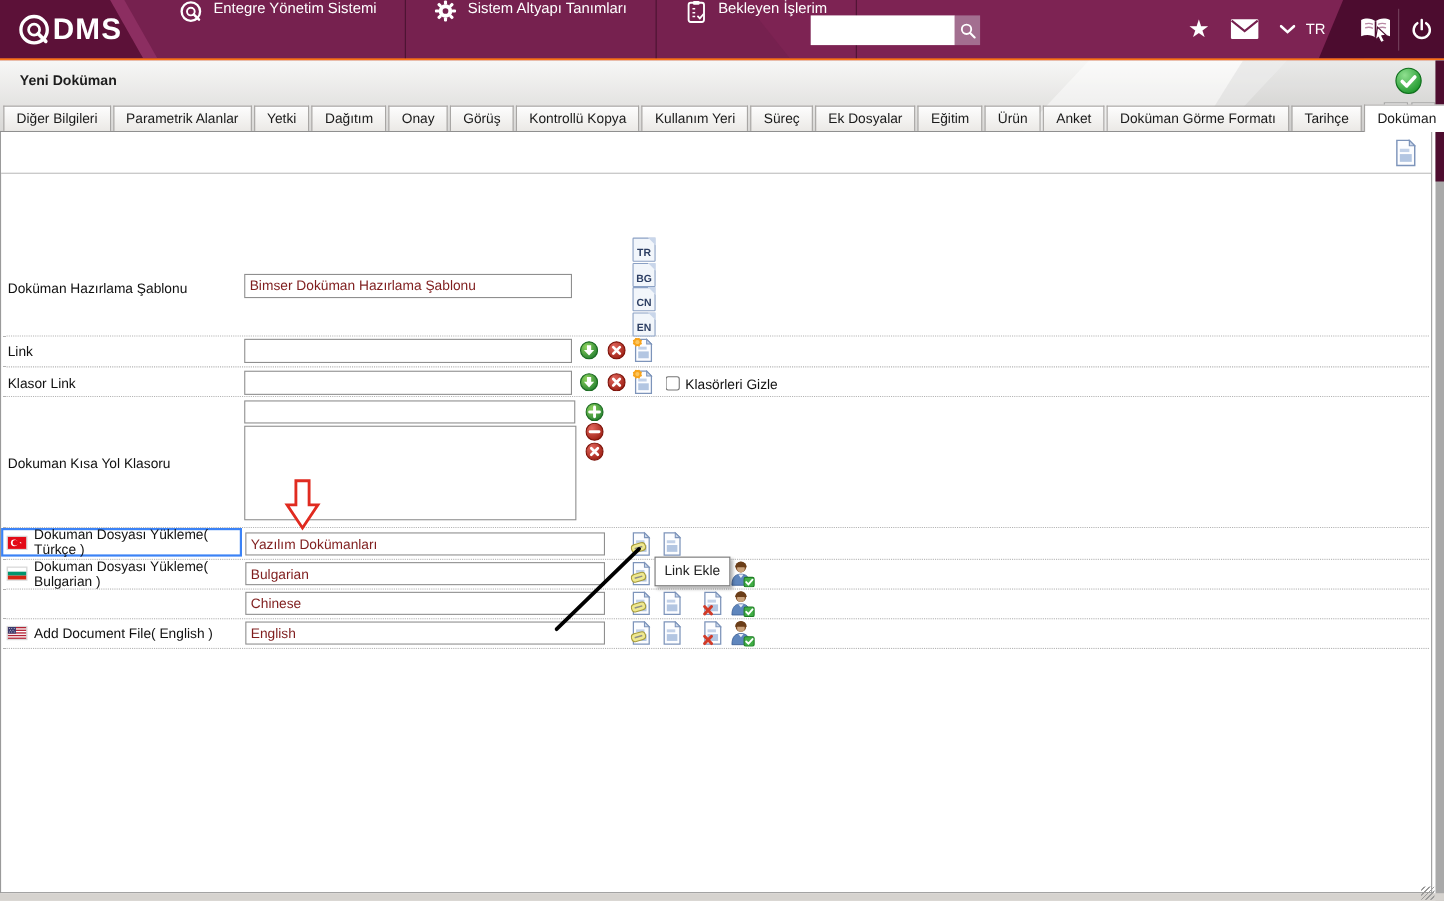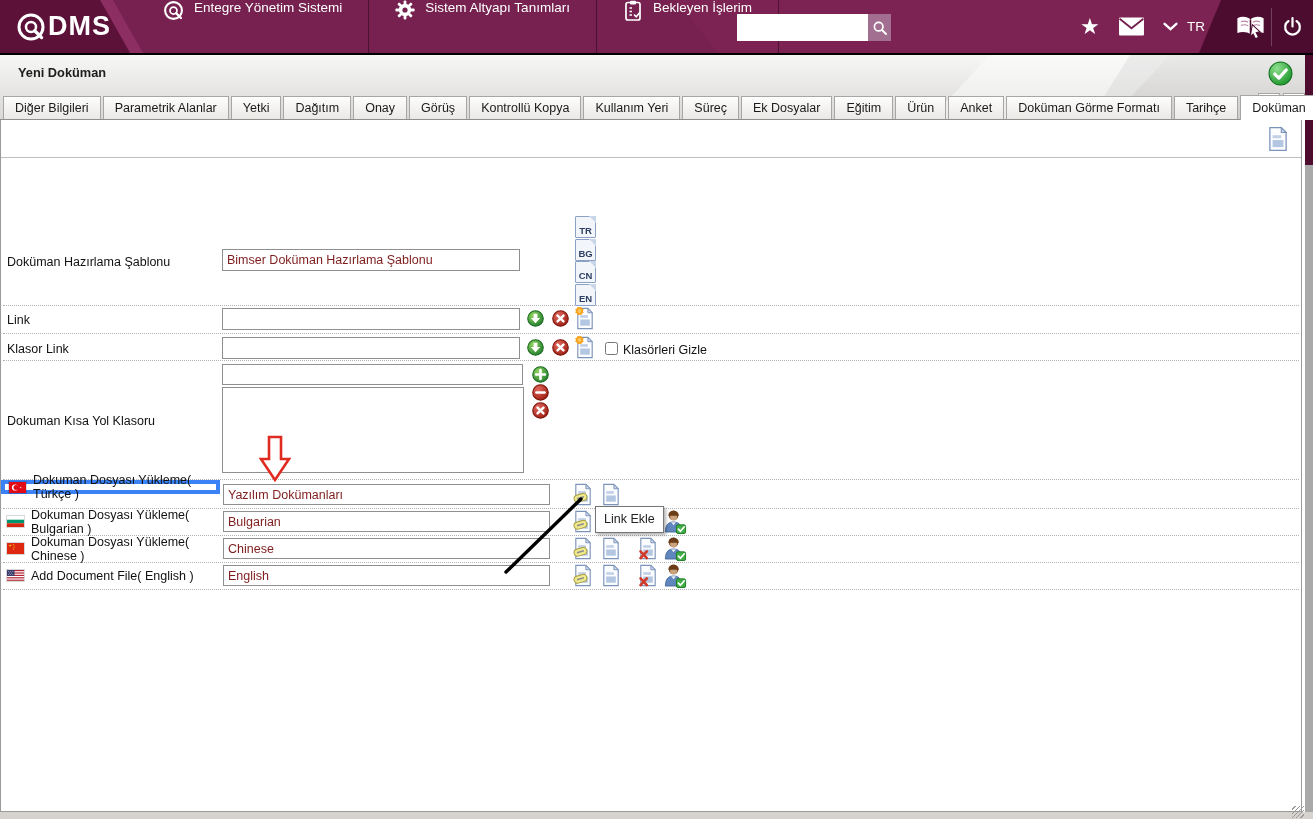--- a/index.html
+++ b/index.html
@@ -3,21 +3,21 @@
 <meta charset="utf-8">
 <style>
   * { margin:0; padding:0; box-sizing:border-box; }
   html,body { width:1313px; height:819px; overflow:hidden; background:#e8e8e8;
               font-family:"Liberation Sans", sans-serif; }
   #app { position:relative; width:1313px; height:819px; background:#fff; overflow:hidden; }
   .abs { position:absolute; }
 
   
   .header { position:absolute; left:0; top:0; width:1313px; height:55px;
-            background:#76214f; border-bottom:2px solid #000000; }
+            background:#76214f; border-bottom:2px solid #f97316; }
   .hdr-logo-block { position:absolute; left:0; top:0; width:132px; height:100%;
             background:#5c1138; clip-path:polygon(0 0,100px 0,130px 100%,0 100%); }
   .hdr-logo-accent { position:absolute; left:0; top:0; width:150px; height:100%;
             background:#8c2e61; clip-path:polygon(100px 0,113px 0,143px 100%,130px 100%); }
   .hdr-search-region { position:absolute; left:600px; top:0; width:640px; height:100%;
             background:#7d2353; clip-path:polygon(76px 0,100% 0,100% 100%,118px 100%); }
   .hdr-dark-region { position:absolute; right:0; top:0; width:120px; height:100%;
             background:#4c0c2f; clip-path:polygon(28px 0,100% 0,100% 100%,6px 100%); }
   .logo { position:absolute; left:16px; top:11px; display:flex; align-items:center; gap:2px; }
   .logo-text { color:#fff; font-size:27px; font-weight:bold; letter-spacing:1px; }
@@ -84,21 +84,21 @@
              border-style:solid; border-width:0 7px 7px 0; border-color:transparent #fff transparent transparent; }
   .langdoc::after { content:""; position:absolute; right:-1px; top:-1px; width:0; height:0;
              border-style:solid; border-width:7px 0 0 7px; border-color:#c9d6ea transparent transparent transparent; }
   .langdoc span { font-size:9.5px; font-weight:bold; color:#2c3e63; line-height:13px; }
 
   .chk { position:absolute; width:13px; height:13px; border:1px solid #8a8a8a; background:#fff; cursor:pointer; }
   .chk-label { position:absolute; font-size:12.5px; color:#111; }
 
   .filerow-label { position:absolute; left:0; width:219px; height:27px; display:flex;
              align-items:center; gap:7px; padding-left:6px; font-size:12.5px; color:#111; }
-  .filerow-label.hl { border:4px solid #3b82f6; height:14px; padding-left:4px; }
+  .filerow-label.hl { border:2px solid #3b82f6; height:26px; padding-left:4px; }
   .flag { width:17px; height:11px; display:block; flex:0 0 auto; box-shadow:0 0 0 1px rgba(0,0,0,.15); }
 
   .tooltip { position:absolute; background:#fff; border:1px solid #767676; padding:0 8px;
              height:27px; line-height:25px; font-size:12.5px; color:#222;
              box-shadow:2px 2px 3px rgba(0,0,0,.3); z-index:6; white-space:nowrap; }
 
   .anno-line { position:absolute; left:0; top:0; width:100%; height:100%; pointer-events:none; z-index:5; }
   .red-arrow { position:absolute; pointer-events:none; z-index:5; }
 
   
@@ -483,26 +483,20 @@
       </div>
       <input class="tinput" style="left: 222px; top: 353px; width: 327px; height: 21px;" value="Bulgarian">
       <svg class="ic20 abs" style="left:572px;top:352px">
           <use href="#i-doc-edit"></use>
         </svg>
       <svg class="ic24 abs" style="left:662px;top:351px">
           <use href="#i-person"></use>
         </svg>
       <div class="tooltip" style="left:594px;top:348px">Link Ekle</div>
 
-      <div class="filerow-label" style="top:377px">
-        <svg class="flag">
-            <use href="#f-cn"></use>
-          </svg>
-        <span>Dokuman Dosyası Yükleme( Chinese )</span>
-      </div>
       <input class="tinput" style="left: 222px; top: 380px; width: 327px; height: 21px;" value="Chinese">
       <svg class="ic20 abs" style="left:572px;top:379px">
           <use href="#i-doc-edit"></use>
         </svg>
       <svg class="ic20 abs" style="left:600px;top:379px">
           <use href="#i-doc"></use>
         </svg>
       <svg class="ic20 abs" style="left:637px;top:379px">
           <use href="#i-doc-del"></use>
         </svg>

